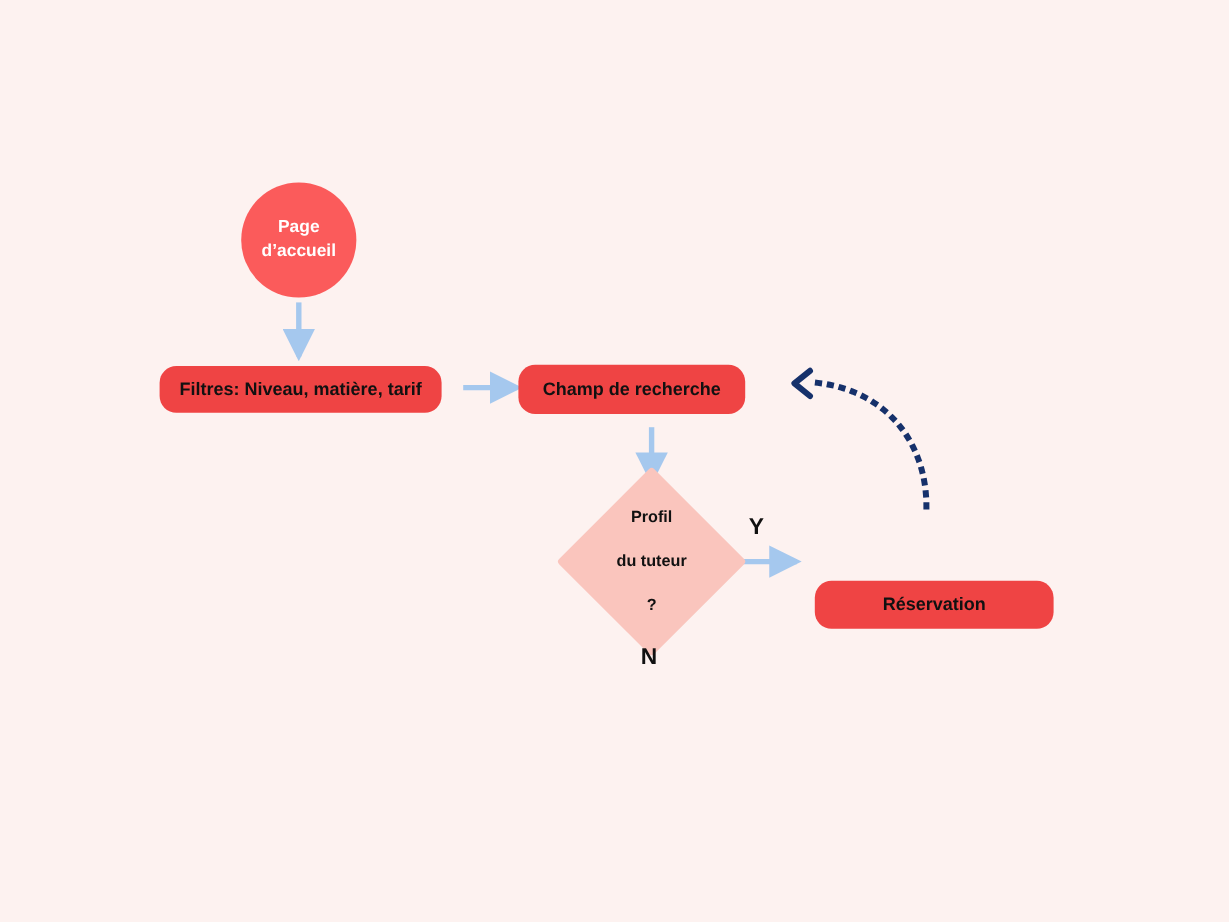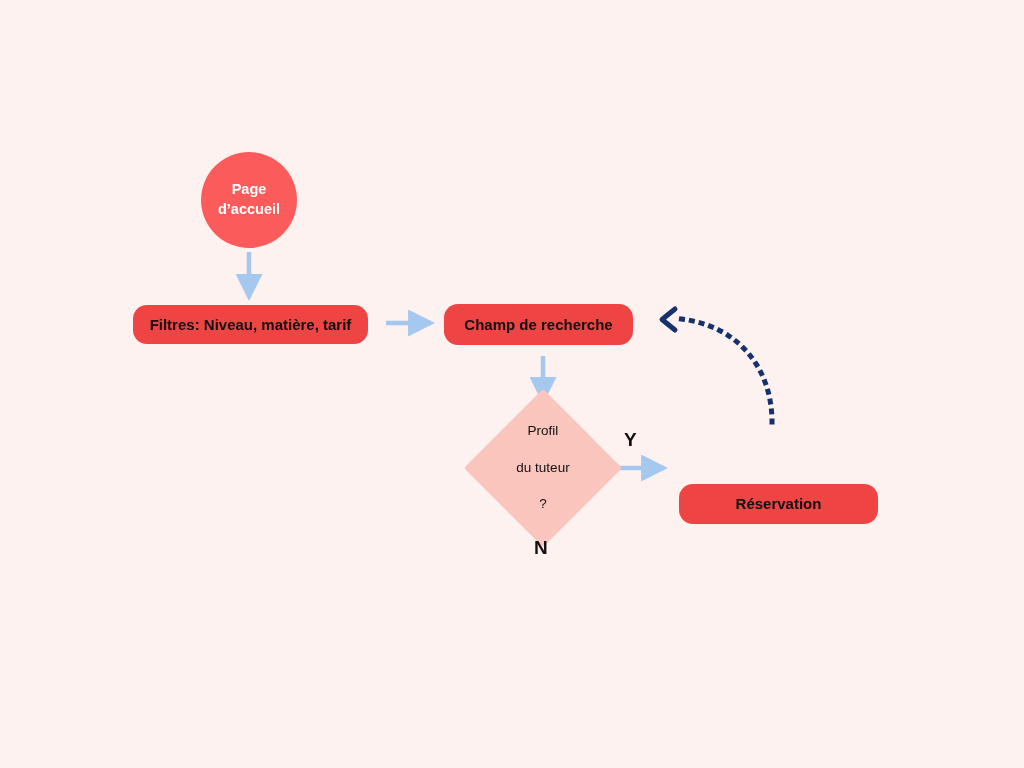--- a/index.html
+++ b/index.html
@@ -47,21 +47,21 @@
     font-size: 15px;
     line-height: 1.2;
   }
   #filters-node {
     left: 133px;
     top: 305px;
     width: 235px;
     height: 39px;
   }
   #search-node {
-    left: 444px;
+    left: 432px;
     top: 304px;
     width: 189px;
     height: 41px;
   }
   #reservation-node {
     left: 679px;
     top: 448px;
     width: 199px;
     height: 40px;
     margin-top: 36px;
@@ -89,21 +89,21 @@
     left: 0;
     top: 0;
     width: 112px;
     height: 112px;
     display: flex;
     align-items: center;
     justify-content: center;
     text-align: center;
     font-size: 13.5px;
     line-height: 1.35;
-    font-weight: normal;
+    font-weight: bold;
     color: #111111;
     white-space: pre-line;
   }
   
   .edge-label {
     position: absolute;
     font-size: 19px;
     font-weight: bold;
     color: #111111;
     line-height: 1;

